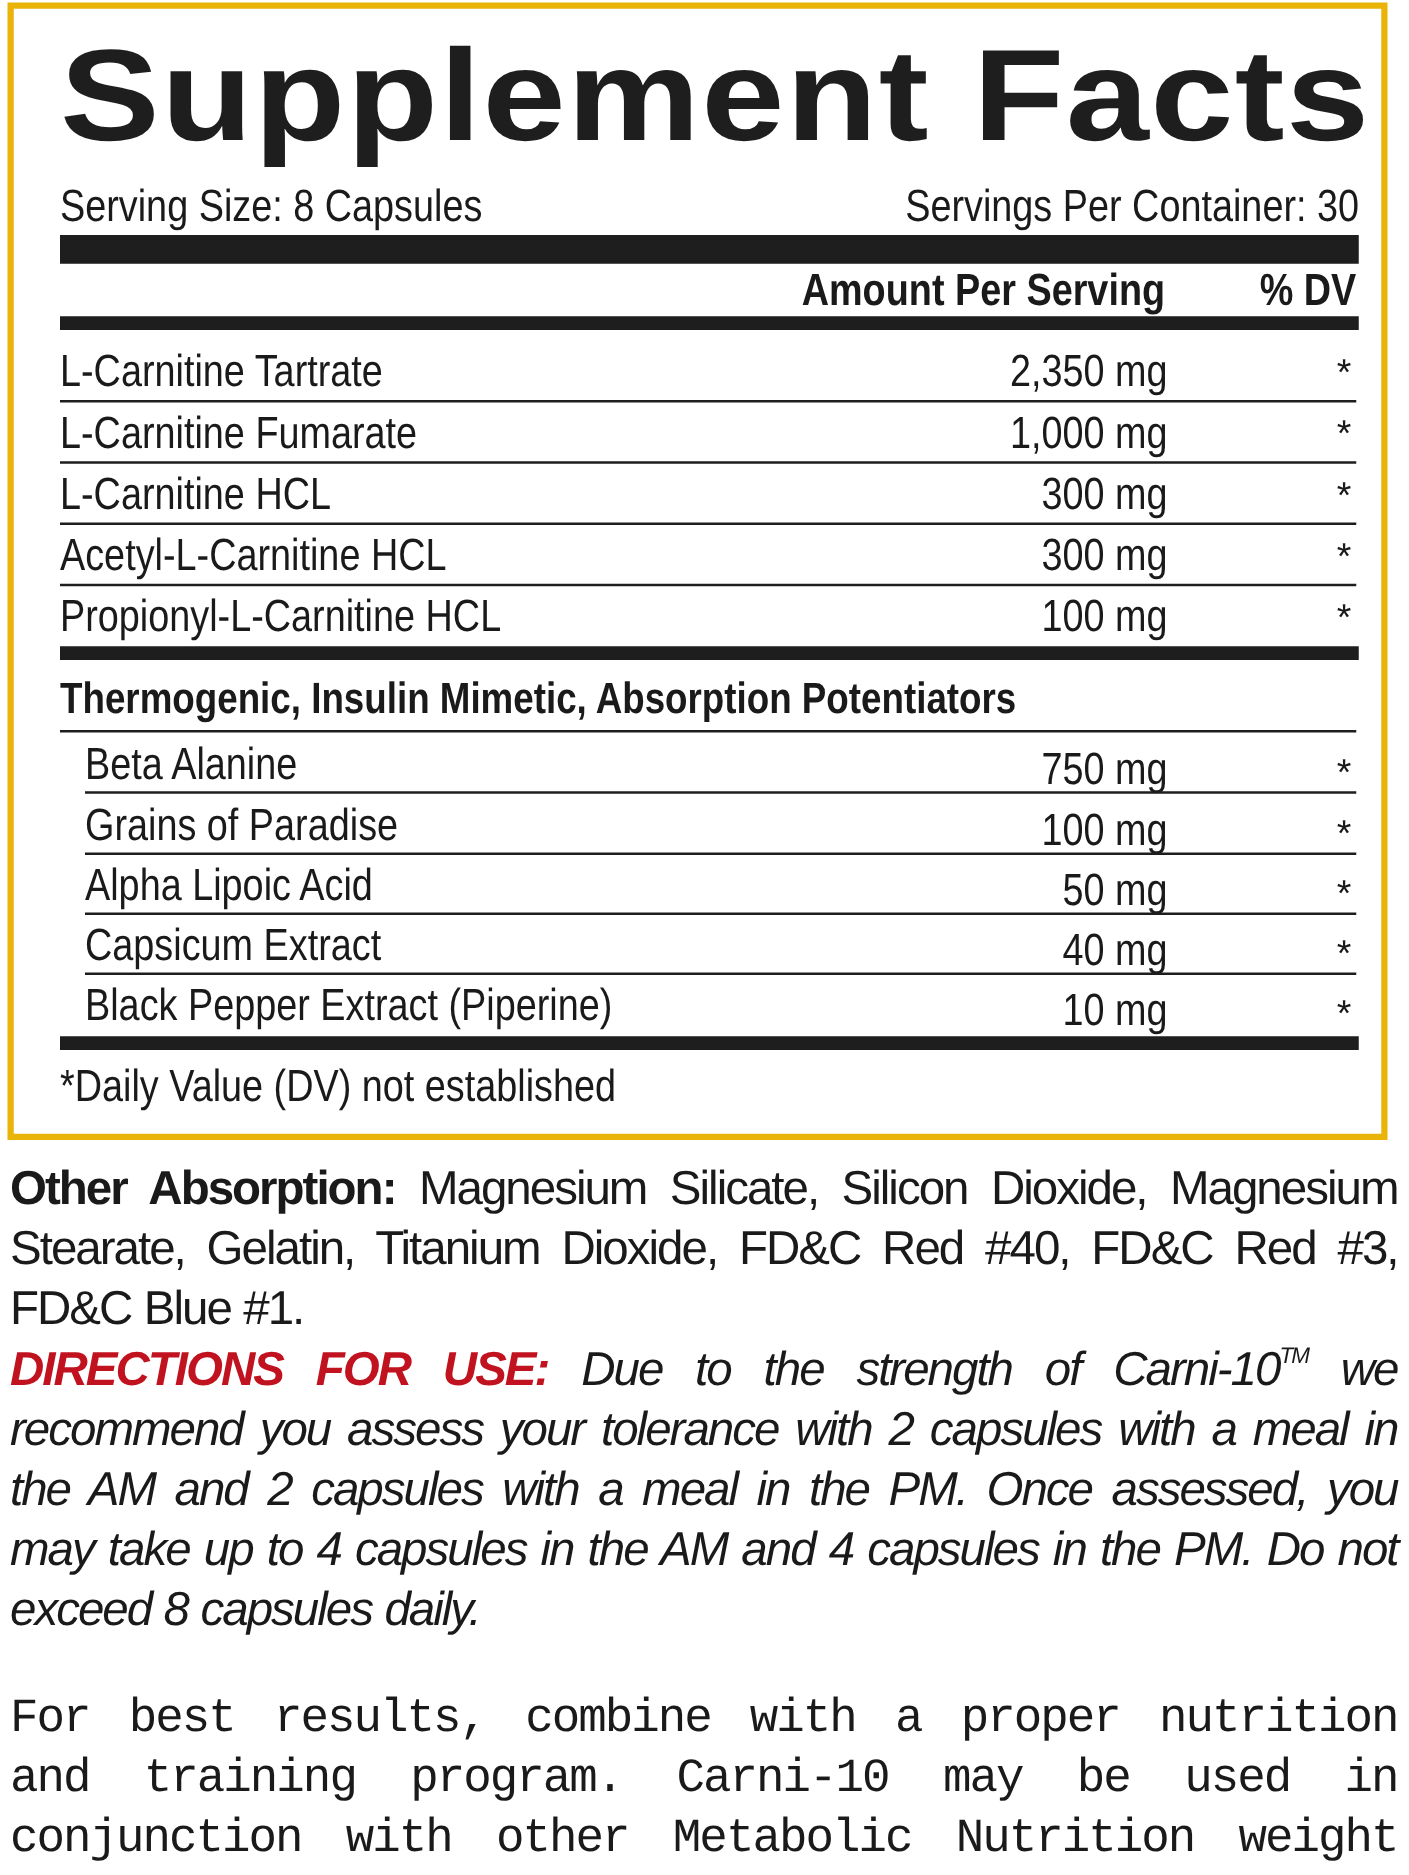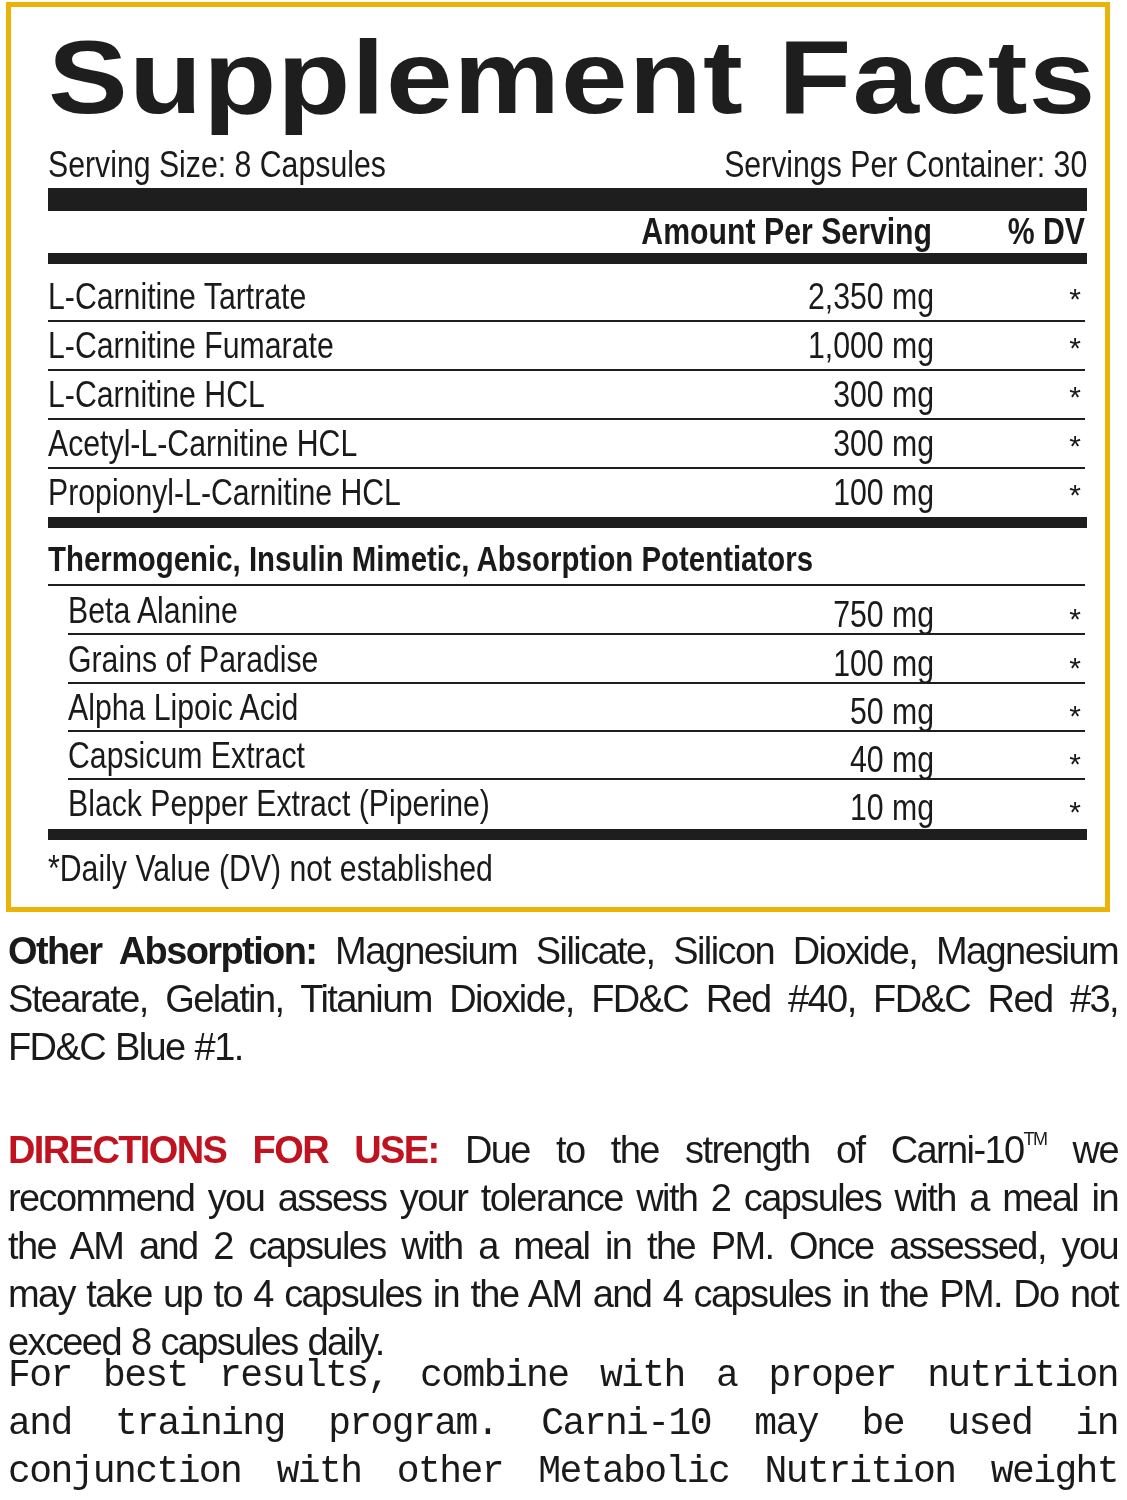--- a/index.html
+++ b/index.html
@@ -111,19 +111,19 @@
 
   <div class="bar" style="top:822px; height:11px;"></div>
 
   <div class="abs footnote narrow">*Daily Value (DV) not established</div>
 </div>
 
 <div class="para" style="top:927px;">
   <span class="b">Other Absorption:</span><span> Magnesium Silicate, Silicon Dioxide, Magnesium Stearate, Gelatin, Titanium Dioxide, FD&amp;C Red #40, FD&amp;C Red #3, FD&amp;C Blue #1.</span>
 </div>
 
-<div class="para" style="top:1126px;">
+<div class="para" style="top:1072px;font-style:italic;">
   <span class="red">DIRECTIONS FOR USE:</span><span> Due to the strength of Carni-10</span><sup>TM</sup><span> we recommend you assess your tolerance with 2 capsules with a meal in the AM and 2 capsules with a meal in the PM. Once assessed, you may take up to 4 capsules in the AM and 4 capsules in the PM. Do not exceed 8 capsules daily.</span>
 </div>
 
 <div class="para" style="top:1352px;font-family:Liberation Mono, monospace;">
   <span>For best results, combine with a proper nutrition and training program. Carni-10 may be used in conjunction with other Metabolic Nutrition weight loss solutions to maximize overall weight loss results.</span>
 </div>
 
 </body></html>

